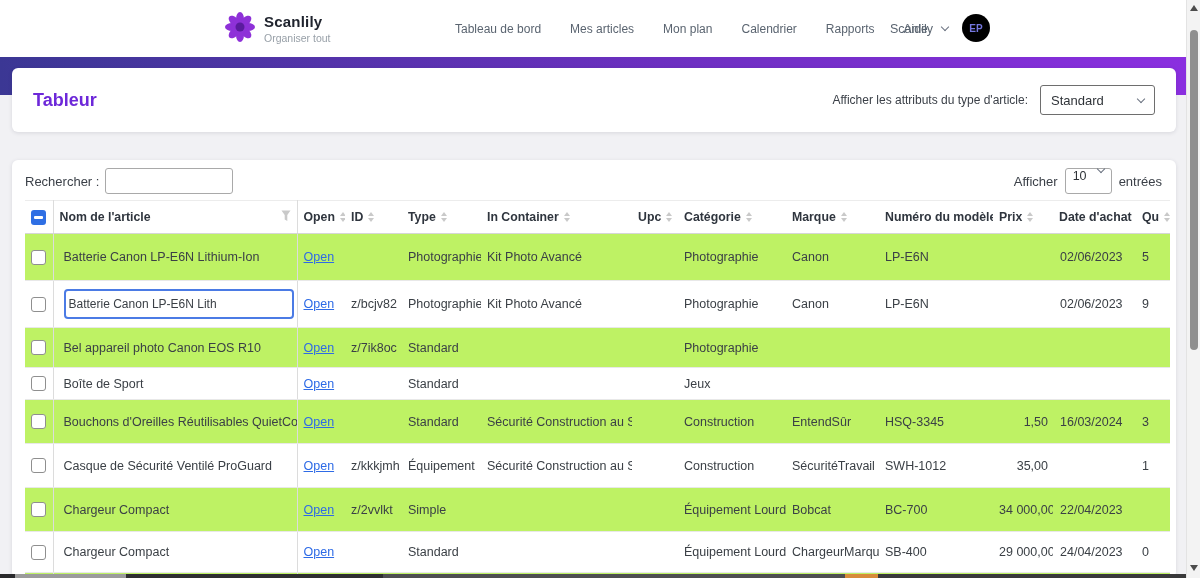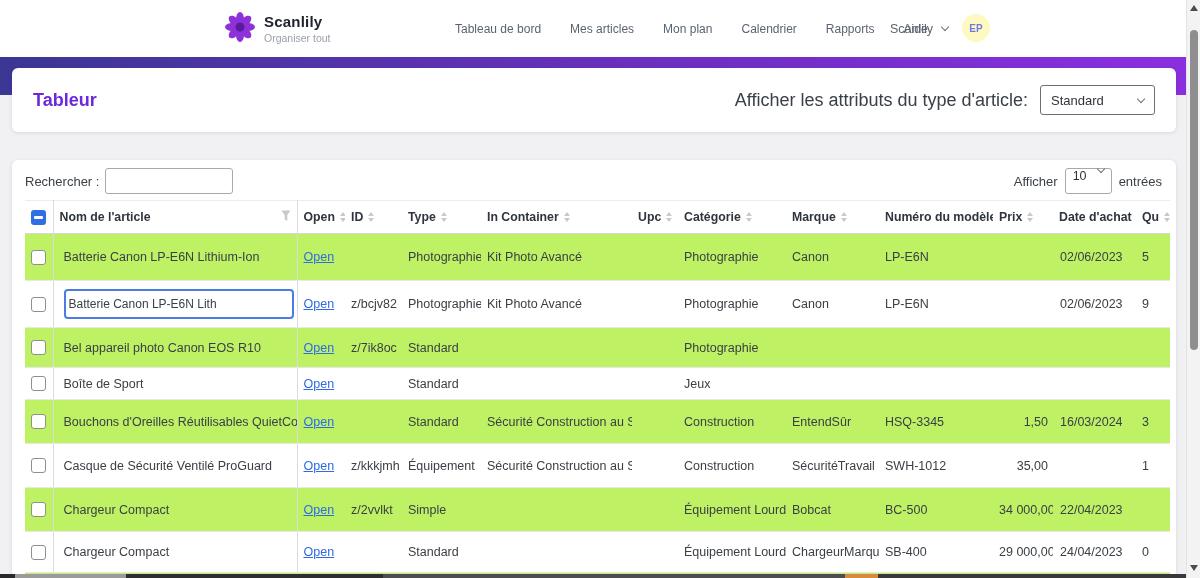--- a/index.html
+++ b/index.html
@@ -8,31 +8,31 @@
 
   
   .topbar { position:absolute; left:0; top:0; width:1200px; height:57px; background:#fff; z-index:2; }
   .brand { position:absolute; left:225px; top:0; height:57px; display:flex; align-items:center; gap:9px; }
   .brand-text .brand-name { font-size:15px; font-weight:bold; color:#20242e; letter-spacing:.2px; }
   .brand-text .brand-tagline { font-size:10.5px; color:#98a0a8; margin-top:2px; }
   .main-nav { position:absolute; left:455px; top:0; height:57px; display:flex; align-items:center; gap:29px; }
   .nav-link { font-size:12px; color:#5a6470; white-space:nowrap; cursor:pointer; }
   .account { position:absolute; left:890px; top:0; height:57px; display:flex; align-items:center; gap:9px; font-size:12.5px; color:#5a6470; cursor:pointer; }
   .chev { width:6px; height:6px; border-right:1.5px solid #6a7280; border-bottom:1.5px solid #6a7280; transform:rotate(45deg); margin-top:-3px; display:inline-block; }
-  .avatar { position:absolute; left:962px; top:14px; width:28px; height:28px; border-radius:50%; background:#fef9c3; color:#7577e0; font-size:10px; font-weight:bold; display:flex; align-items:center; justify-content:center; }
+  .avatar { position:absolute; left:962px; top:14px; width:28px; height:28px; border-radius:50%; background:#000000; color:#7577e0; font-size:10px; font-weight:bold; display:flex; align-items:center; justify-content:center; }
 
   
   .band { position:absolute; left:0; top:57px; width:1200px; height:38px; background:linear-gradient(90deg,#3b3794 0%,#6c2fc0 55%,#8b2fe0 100%); z-index:1; }
 
   
   .card { position:absolute; background:#fff; border-radius:6px; box-shadow:0 1px 4px rgba(30,30,60,.12); z-index:3;padding-left:23px; }
   .card-title { left:12px; top:68px; width:1164px; height:64px; display:flex; align-items:center; justify-content:space-between; padding:0 21px; }
   .page-title { font-size:18px; font-weight:bold; color:#6d28d9; }
   .attr-filter { display:flex; align-items:center; gap:12px; }
-  .attr-label { font-size:18px; color:#3b4048; }
+  .attr-label { font-size:12px; color:#3b4048; }
   .select-box { border:1px solid #6e6e6e; border-radius:3px; height:30px; width:115px; display:flex; align-items:center; justify-content:space-between; padding:0 10px; font-size:13px; color:#2f3338; background:#fff; cursor:pointer; }
 
   .card-table { left:12px; top:160px; width:1164px; height:418px; overflow:hidden; }
   .search-wrap { position:absolute; left:13px; top:8px; display:flex; align-items:center; gap:6px; font-size:13px; color:#3b4048; }
   .search-input { width:128px; height:26px; border:1px solid #a9a9a9; border-radius:3px; font-size:13px; padding:0 6px; font-family:"Liberation Sans",sans-serif; }
   .length-wrap { position:absolute; right:14px; top:8px; display:flex; align-items:center; gap:7px; font-size:13px; color:#3b4048; }
   .length-select { width:47px; height:26px; border:1px solid #a9a9a9; border-radius:3px; display:flex; justify-content:space-between; padding:0 7px; font-size:12.5px; color:#2f3338; cursor:pointer; }
 
   
   .table-wrap { position:absolute; left:13px; top:40px; width:1145px; height:378px; overflow:hidden; }
@@ -351,21 +351,21 @@
           <tr class="stripe" style="height: 44px;">
             <td class="sel"><span class="checkbox"></span></td>
             <td class="name">Chargeur Compact</td>
             <td class="open"><a class="open-link">Open</a></td>
             <td class="id">z/2vvlkt</td>
             <td class="type">Simple</td>
             <td class="in_container"></td>
             <td class="upc"></td>
             <td class="categorie">Équipement Lourd</td>
             <td class="marque">Bobcat</td>
-            <td class="numero">BC-500</td>
+            <td class="numero">BC-700</td>
             <td class="prix">34 000,00</td>
             <td class="date">22/04/2023</td>
             <td class="qu"></td>
           </tr>
           <tr style="height: 41px;">
             <td class="sel"><span class="checkbox"></span></td>
             <td class="name">Chargeur Compact</td>
             <td class="open"><a class="open-link">Open</a></td>
             <td class="id"></td>
             <td class="type">Standard</td>

